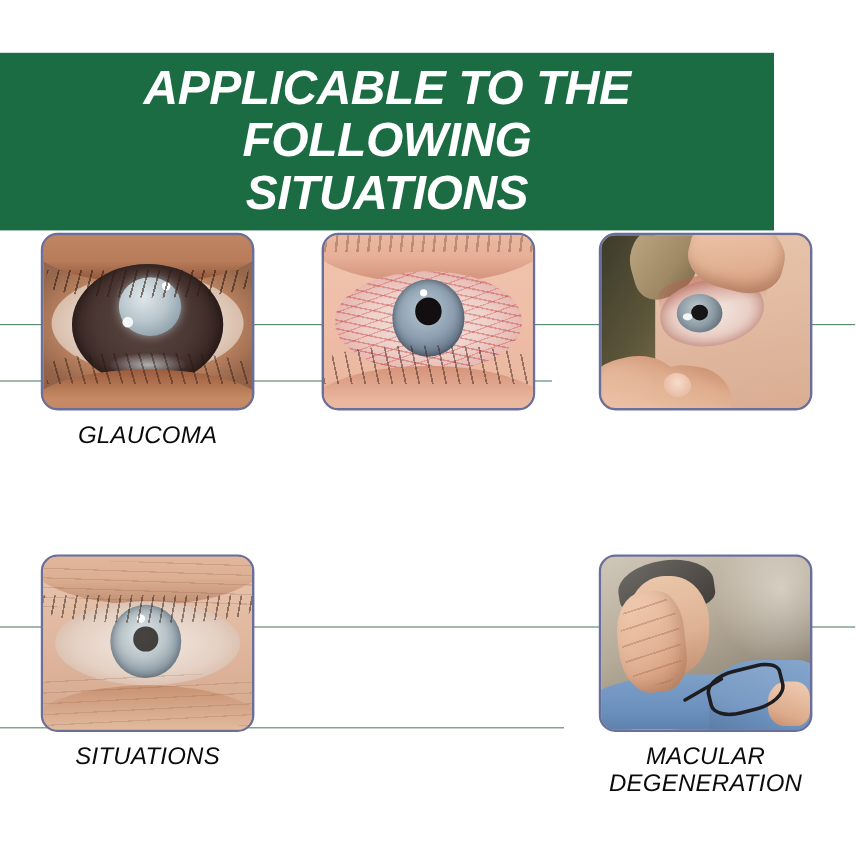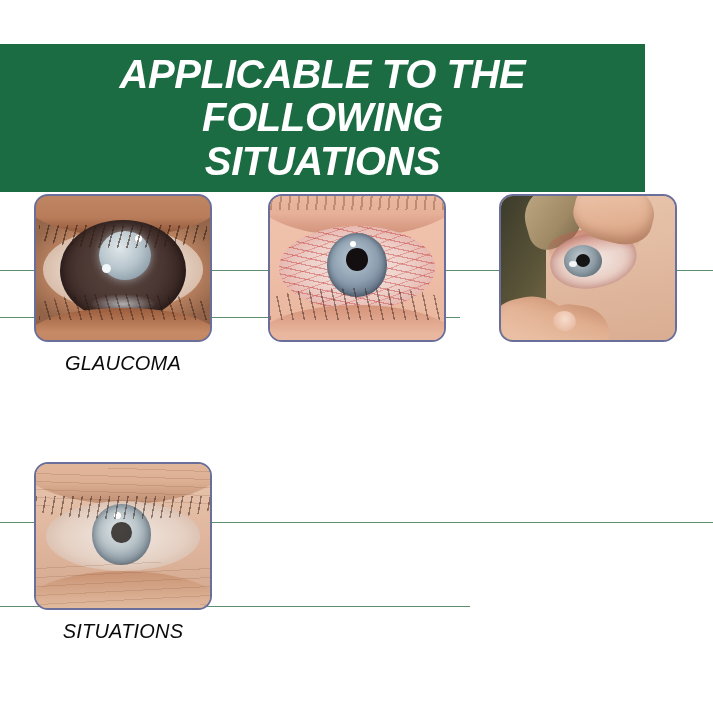--- a/index.html
+++ b/index.html
@@ -517,15 +517,35 @@
           <div class="p-glint"></div>
           <div class="p-lash"></div>
           <div class="p-lid-bottom"></div>
           <div class="p-wrinkles-bottom"></div>
         </div>
       </div>
       <div class="card-caption">SITUATIONS</div>
     </div>
 
 
+    <div class="card card-col-2 card-row-1">
+      <div class="thumb">
+        <div class="thumb-art art-macular">
+          <div class="m-bg"></div>
+          <div class="m-bg-blur"></div>
+          <div class="m-hair"></div>
+          <div class="m-face"></div>
+          <div class="m-collar"></div>
+          <div class="m-sweater"></div>
+          <div class="m-sweater-right"></div>
+          <div class="m-hand"></div>
+          <div class="m-fingers"></div>
+          <div class="m-hand2"></div>
+          <div class="m-glasses"></div>
+          <div class="m-glasses-arm"></div>
+        </div>
+      </div>
+      <div class="card-caption wide">MACULAR
+DEGENERATION</div>
+    </div>
 
   </div>
 </div>
 
 </body></html>

